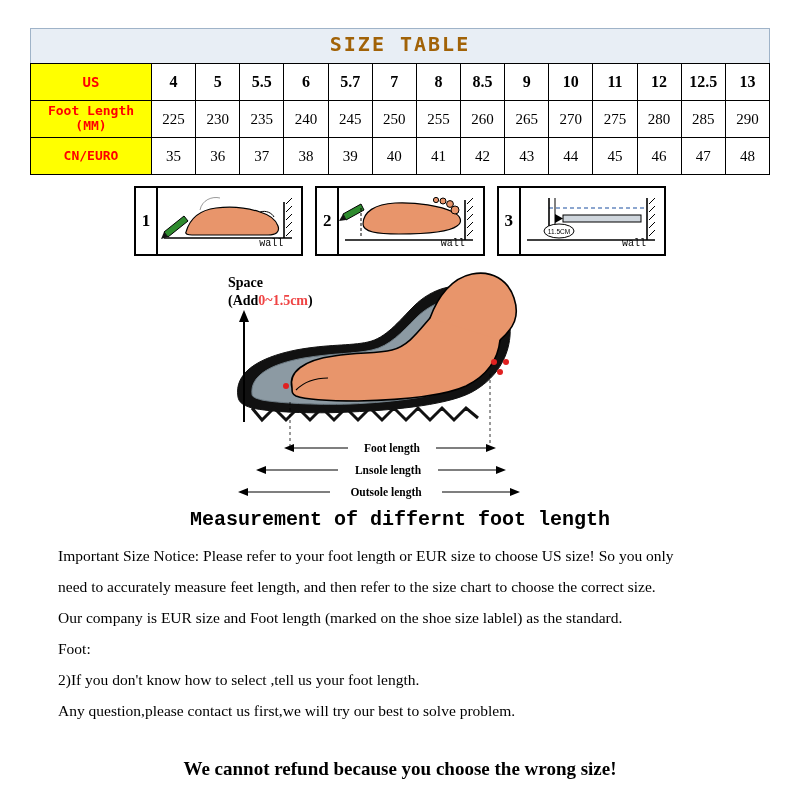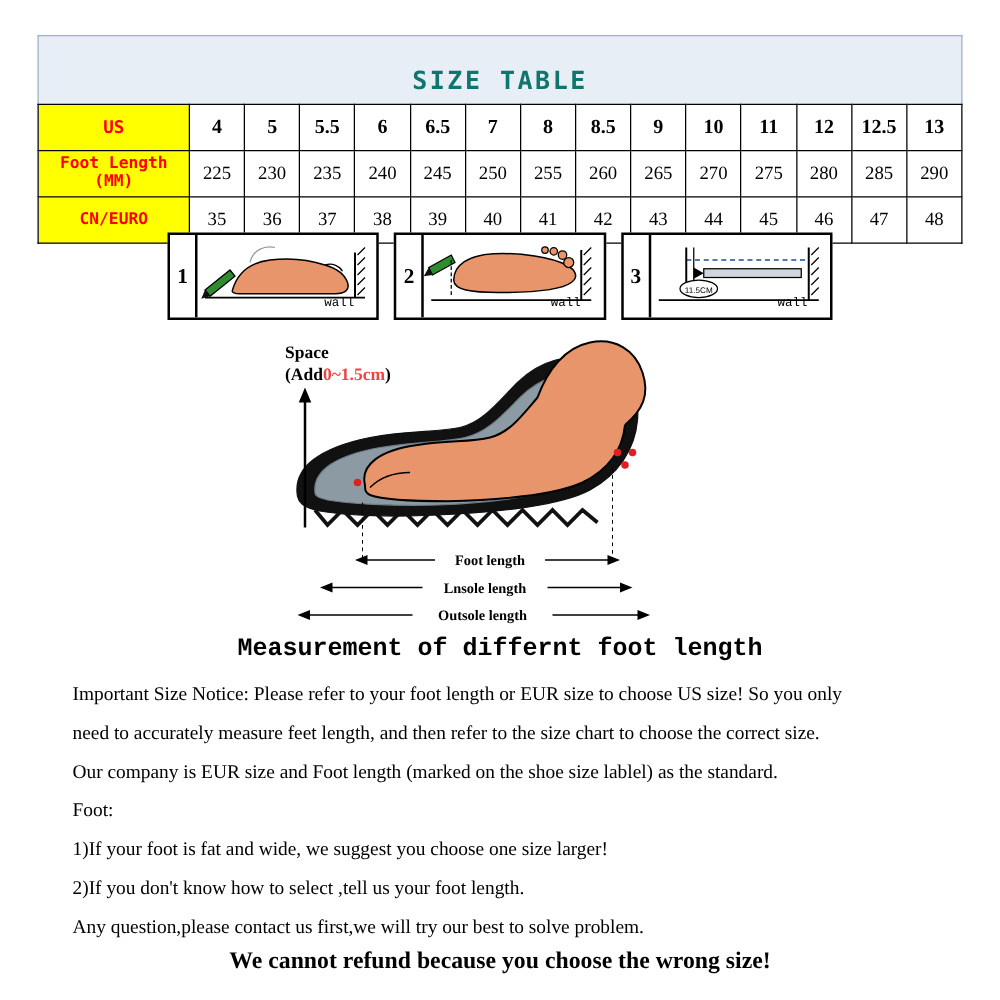--- a/index.html
+++ b/index.html
@@ -25,26 +25,26 @@
     position: absolute;
     left: 30px;
     top: 28px;
     width: 740px;
   }
   .table-title {
     background: #e8eef5;
     border: 1px solid #9fb3c8;
     border-bottom: none;
     text-align: center;
-    color: #0f766e;
+    color: #a16207;
     font-family: "DejaVu Sans Mono", monospace;
     font-weight: bold;
     font-size: 20px;
     letter-spacing: 2px;
-    padding: 23px 0 7px;
+    padding: 3px 0 7px;
   }
   table.size-table {
     border-collapse: collapse;
     width: 740px;
     table-layout: fixed;
   }
   table.size-table td {
     border: 1px solid #000;
     text-align: center;
     vertical-align: middle;
@@ -176,21 +176,21 @@
   <div class="table-wrap">
     <div class="table-title">SIZE TABLE</div>
     <table class="size-table">
       <tbody>
           <tr class="row-us">
         <td class="rowhead">US</td>
         <td>4</td>
         <td>5</td>
         <td>5.5</td>
         <td>6</td>
-        <td>6.5</td>
+        <td>5.7</td>
         <td>7</td>
         <td>8</td>
         <td>8.5</td>
         <td>9</td>
         <td>10</td>
         <td>11</td>
         <td>12</td>
         <td>12.5</td>
         <td>13</td>
       </tr>
@@ -372,19 +372,18 @@
     </svg>
   </div>
 
   <div class="meas-title">Measurement of differnt foot length</div>
 
   <div class="notice">
     <p>Important Size Notice: Please refer to your foot length or EUR size to choose US size! So you only</p>
     <p>need to accurately measure feet length, and then refer to the size chart to choose the correct size.</p>
     <p>Our company is EUR size and Foot length (marked on the shoe size lablel) as the standard.</p>
     <p>Foot:</p>
-    <p>1)If your foot is fat and wide, we suggest you choose one size larger!</p>
     <p>2)If you don't know how to select ,tell us your foot length.</p>
     <p>Any question,please contact us first,we will try our best to solve problem.</p>
   </div>
 
   <div class="final">We cannot refund because you choose the wrong size!</div>
 </div>
 
 </body></html>

